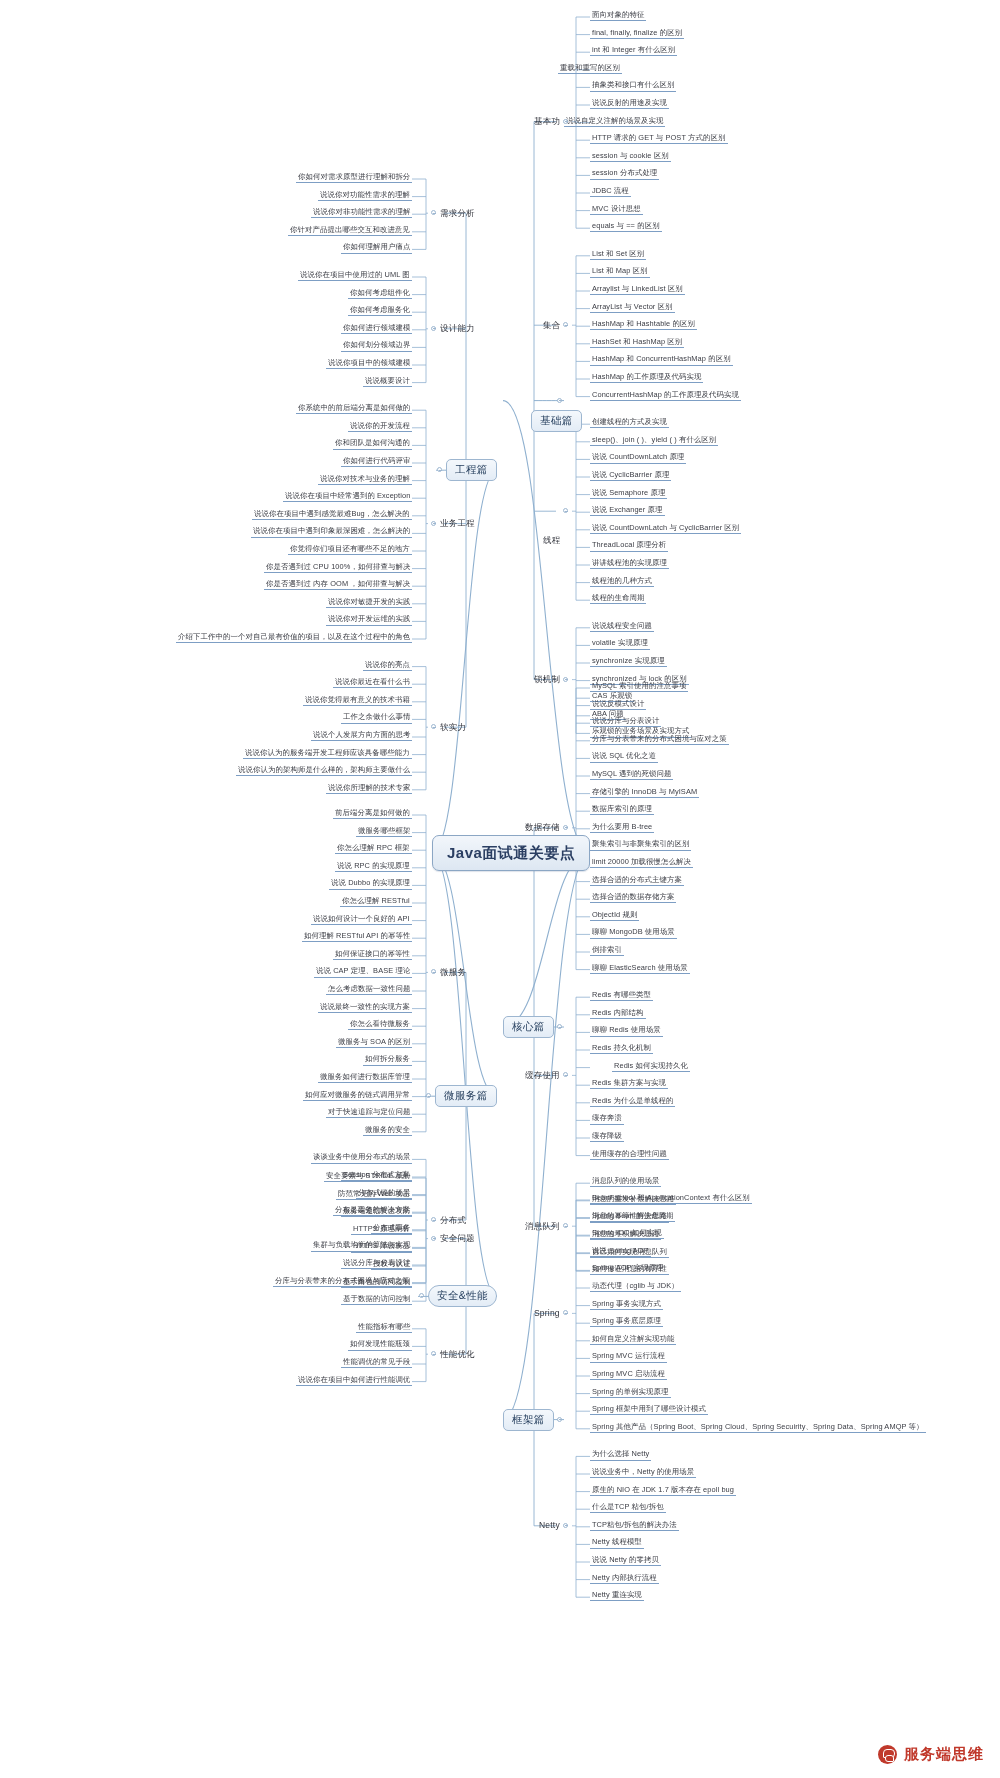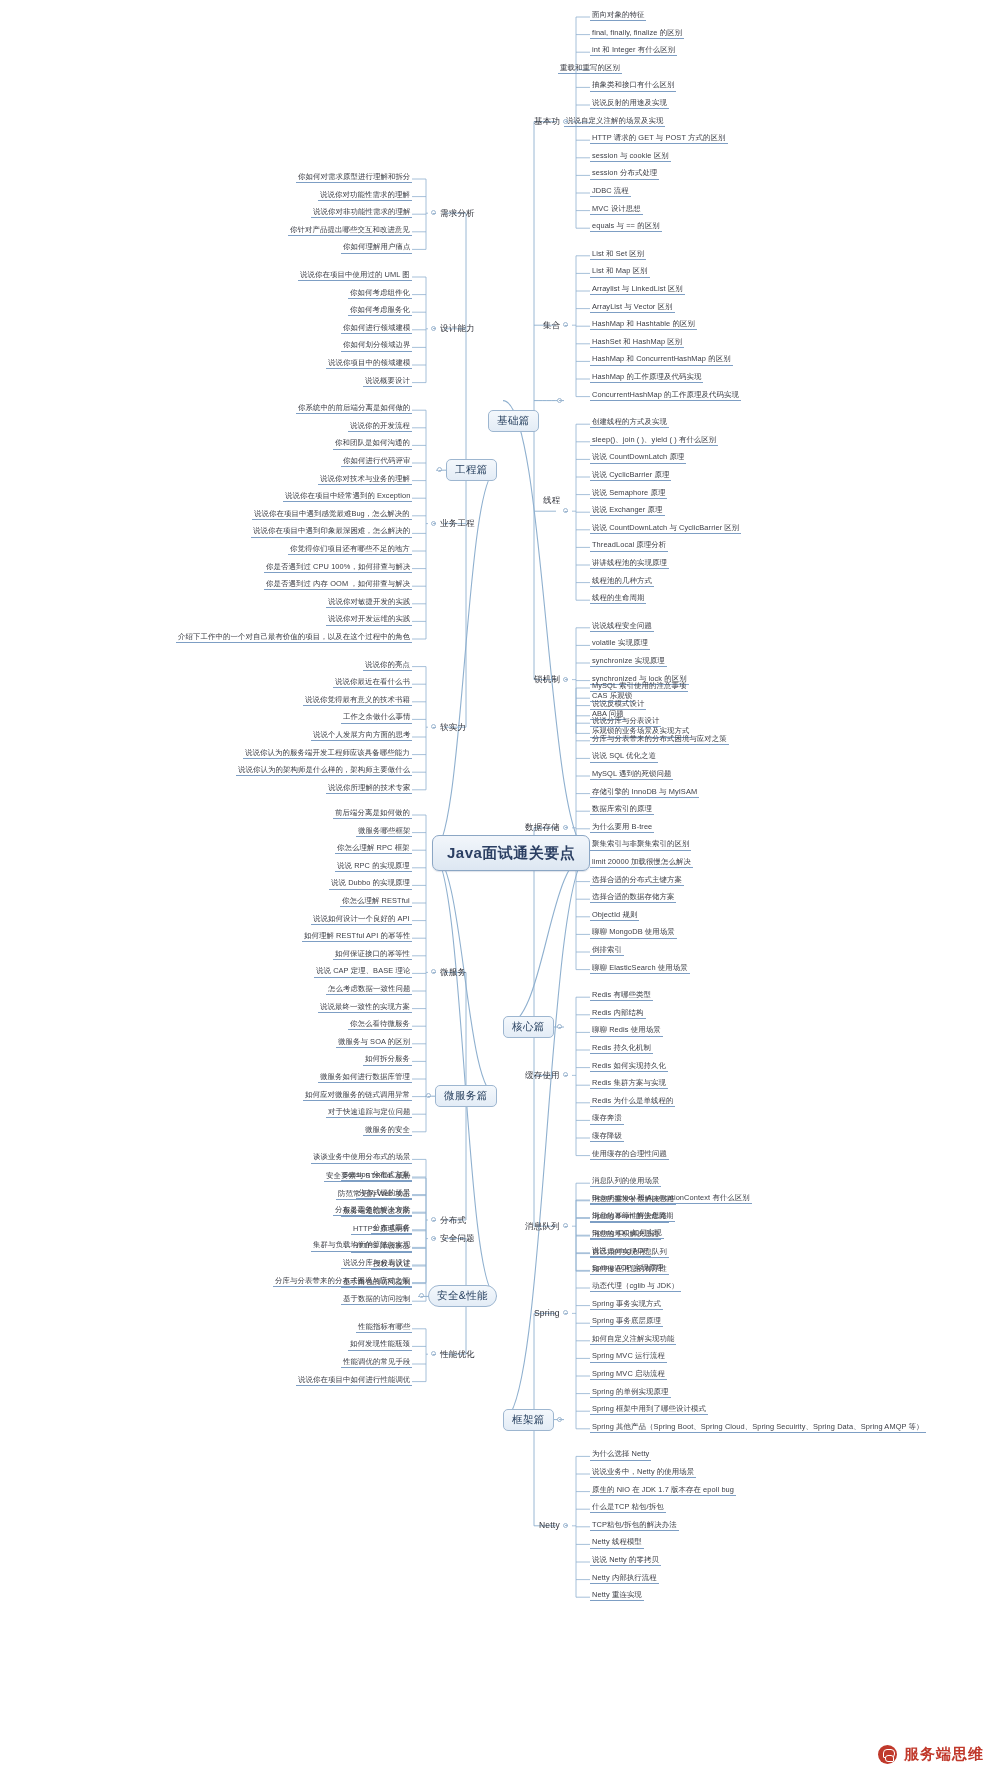--- a/index.html
+++ b/index.html
@@ -396,32 +396,32 @@
       <div class="node leaf r" style="visibility: visible; left: 590px; top: 435.8px;">sleep()、join ( )、yield ( ) 有什么区别</div>
       <div class="node leaf r" style="visibility: visible; left: 590px; top: 453.4px;">说说 CountDownLatch 原理</div>
       <div class="node leaf r" style="visibility: visible; left: 590px; top: 471px;">说说 CyclicBarrier 原理</div>
       <div class="node leaf r" style="visibility: visible; left: 590px; top: 488.6px;">说说 Semaphore 原理</div>
       <div class="node leaf r" style="visibility: visible; left: 590px; top: 506.2px;">说说 Exchanger 原理</div>
       <div class="node leaf r" style="visibility: visible; left: 590px; top: 523.8px;">说说 CountDownLatch 与 CyclicBarrier 区别</div>
       <div class="node leaf r" style="visibility: visible; left: 590px; top: 541.4px;">ThreadLocal 原理分析</div>
       <div class="node leaf r" style="visibility: visible; left: 590px; top: 559px;">讲讲线程池的实现原理</div>
       <div class="node leaf r" style="visibility: visible; left: 590px; top: 576.6px;">线程池的几种方式</div>
       <div class="node leaf r" style="visibility: visible; left: 590px; top: 594.2px;">线程的生命周期</div>
-      <div class="node sub" style="visibility: visible; left: 543px; top: 497px; font-family: Liberation Mono, monospace;">线程</div>
+      <div class="node sub" style="visibility: visible; left: 543px; top: 536px;">线程</div>
       <div class="dot" style="left: 563px; top: 508.2px;"></div>
       <div class="node leaf r" style="visibility: visible; left: 590px; top: 621.8px;">说说线程安全问题</div>
       <div class="node leaf r" style="visibility: visible; left: 590px; top: 639.4px;">volatile 实现原理</div>
       <div class="node leaf r" style="visibility: visible; left: 590px; top: 657px;">synchronize 实现原理</div>
       <div class="node leaf r" style="visibility: visible; left: 590px; top: 674.6px;">synchronized 与 lock 的区别</div>
       <div class="node leaf r" style="visibility: visible; left: 590px; top: 692.2px;">CAS 乐观锁</div>
       <div class="node leaf r" style="visibility: visible; left: 590px; top: 709.8px;">ABA 问题</div>
       <div class="node leaf r" style="visibility: visible; left: 590px; top: 727.4px;">乐观锁的业务场景及实现方式</div>
       <div class="node sub" style="visibility: visible; left: 534px; top: 675.1px;">锁机制</div>
       <div class="dot" style="left: 563px; top: 676.6px;"></div>
-      <div class="node branch" style="visibility: visible; left: 488px; top: 389.6px; margin-top: 20px;">基础篇</div>
+      <div class="node branch" style="visibility: visible; left: 531px; top: 389.6px; margin-top: 20px;">基础篇</div>
       <div class="dot" style="left: 557px; top: 397.6px;"></div>
       <div class="node leaf r" style="visibility: visible; left: 590px; top: 682px;">MySQL 索引使用的注意事项</div>
       <div class="node leaf r" style="visibility: visible; left: 590px; top: 699.6px;">说说反模式设计</div>
       <div class="node leaf r" style="visibility: visible; left: 590px; top: 717.2px;">说说分库与分表设计</div>
       <div class="node leaf r" style="visibility: visible; left: 590px; top: 734.8px;">分库与分表带来的分布式困境与应对之策</div>
       <div class="node leaf r" style="visibility: visible; left: 590px; top: 752.4px;">说说 SQL 优化之道</div>
       <div class="node leaf r" style="visibility: visible; left: 590px; top: 770px;">MySQL 遇到的死锁问题</div>
       <div class="node leaf r" style="visibility: visible; left: 590px; top: 787.6px;">存储引擎的 InnoDB 与 MyISAM</div>
       <div class="node leaf r" style="visibility: visible; left: 590px; top: 805.2px;">数据库索引的原理</div>
       <div class="node leaf r" style="visibility: visible; left: 590px; top: 822.8px;">为什么要用 B-tree</div>
@@ -432,21 +432,21 @@
       <div class="node leaf r" style="visibility: visible; left: 590px; top: 910.8px;">ObjectId 规则</div>
       <div class="node leaf r" style="visibility: visible; left: 590px; top: 928.4px;">聊聊 MongoDB 使用场景</div>
       <div class="node leaf r" style="visibility: visible; left: 590px; top: 946px;">倒排索引</div>
       <div class="node leaf r" style="visibility: visible; left: 590px; top: 963.6px;">聊聊 ElasticSearch 使用场景</div>
       <div class="node sub" style="visibility: visible; left: 525px; top: 823.3px;">数据存储</div>
       <div class="dot" style="left: 563px; top: 824.8px;"></div>
       <div class="node leaf r" style="visibility: visible; left: 590px; top: 991.2px;">Redis 有哪些类型</div>
       <div class="node leaf r" style="visibility: visible; left: 590px; top: 1008.8px;">Redis 内部结构</div>
       <div class="node leaf r" style="visibility: visible; left: 590px; top: 1026.4px;">聊聊 Redis 使用场景</div>
       <div class="node leaf r" style="visibility: visible; left: 590px; top: 1044px;">Redis 持久化机制</div>
-      <div class="node leaf r" style="visibility: visible; left: 590px; top: 1061.6px;">Redis 如何实现持久化</div>
+      <div class="node leaf r" style="visibility: visible; left: 612px; top: 1061.6px;">Redis 如何实现持久化</div>
       <div class="node leaf r" style="visibility: visible; left: 590px; top: 1079.2px;">Redis 集群方案与实现</div>
       <div class="node leaf r" style="visibility: visible; left: 590px; top: 1096.8px;">Redis 为什么是单线程的</div>
       <div class="node leaf r" style="visibility: visible; left: 590px; top: 1114.4px;">缓存奔溃</div>
       <div class="node leaf r" style="visibility: visible; left: 590px; top: 1132px;">缓存降级</div>
       <div class="node leaf r" style="visibility: visible; left: 590px; top: 1149.6px;">使用缓存的合理性问题</div>
       <div class="node sub" style="visibility: visible; left: 525px; top: 1070.9px;">缓存使用</div>
       <div class="dot" style="left: 563px; top: 1072.4px;"></div>
       <div class="node leaf r" style="visibility: visible; left: 590px; top: 1177.2px;">消息队列的使用场景</div>
       <div class="node leaf r" style="visibility: visible; left: 590px; top: 1194.8px;">消息的重发补偿解决思路</div>
       <div class="node leaf r" style="visibility: visible; left: 590px; top: 1212.4px;">消息的幂等性解决思路</div>

